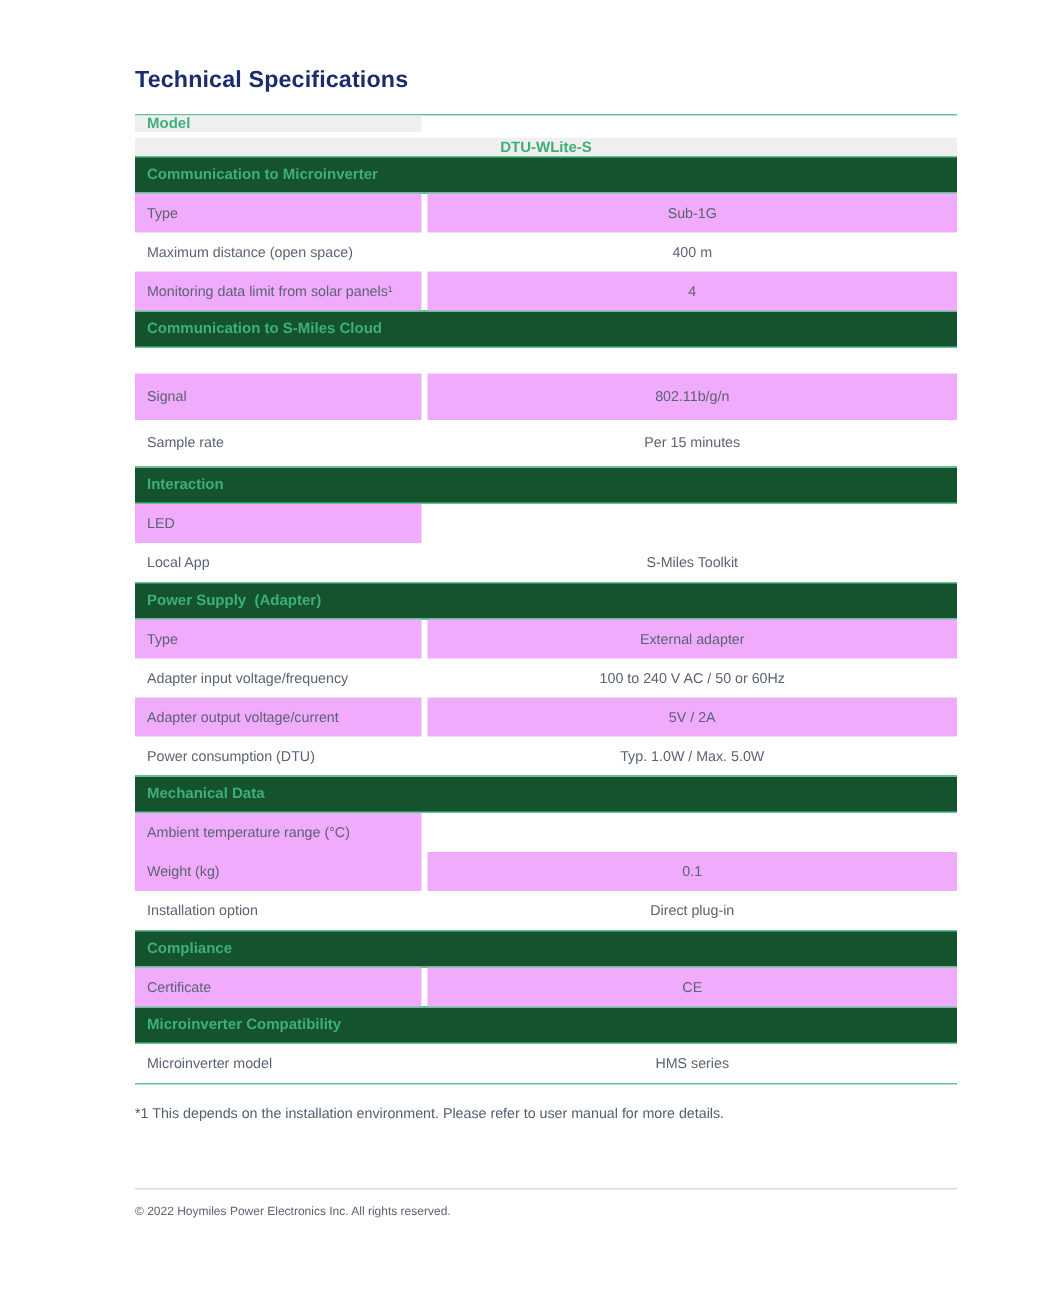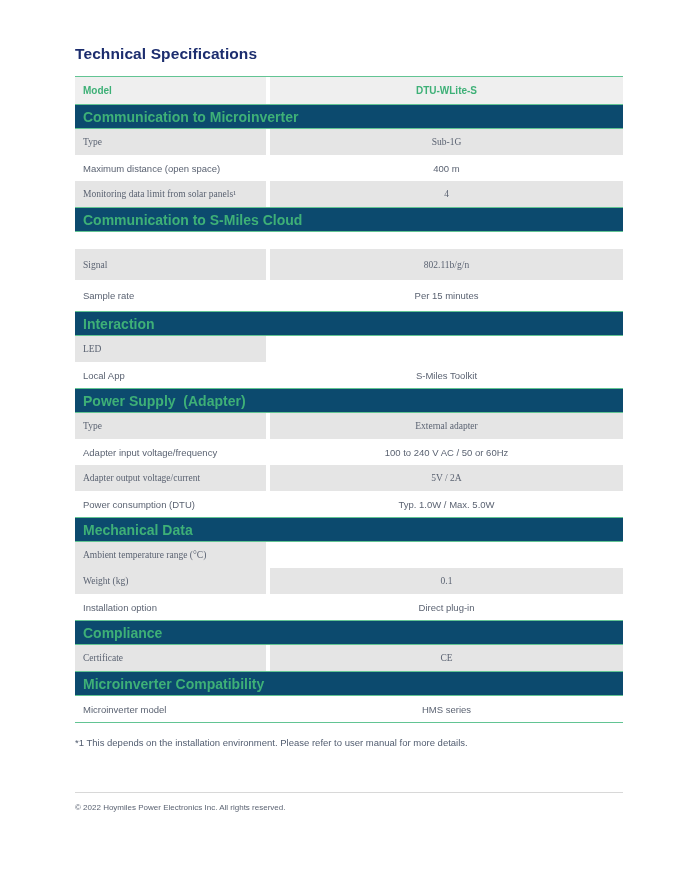--- a/index.html
+++ b/index.html
@@ -10,21 +10,21 @@
   }
   .page {
     position: relative;
     width: 700px;
     height: 869px;
     background: #ffffff;
     overflow: hidden;
   }
   .content {
     position: absolute;
-    left: 75px;
+    left: 90px;
     top: 45px;
     width: 548px;
   }
   .page-title {
     font-size: 15.5px;
     font-weight: bold;
     color: #1c2d6e;
     letter-spacing: 0.1px;
     margin: 0 0 13px 0;
   }
@@ -34,57 +34,58 @@
   }
   .row {
     display: flex;
     gap: 4px;
     min-height: 26px;
     align-items: stretch;
   }
   .row.header-row {
     border-top: 1.5px solid #62c493;
     min-height: 27px;
+    flex-direction: column;
   }
   .cell {
     display: flex;
     align-items: center;
     font-size: 9.5px;
     color: #5b6372;
   }
   .cell.label {
     width: 191px;
     flex: none;
     padding-left: 8px;
     box-sizing: border-box;
   }
   .cell.value {
     flex: 1;
     justify-content: center;
     text-align: center;
   }
-  .row.shaded .cell { background: #e5e5e5; font-family: Liberation Serif, serif; }
+  .row.shaded .cell { background: #f0abfc; }
   .row.header-row .cell {
     background: #efefef;
     color: #3eb077;
     font-weight: bold;
     font-size: 10px;
   }
   .section-row {
     display: flex;
     align-items: center;
     min-height: 23px;
     padding-left: 8px;
     border-top: 1.5px solid #62c493;
     border-bottom: 1.5px solid #62c493;
     color: #3eb077;
     font-weight: bold;
-    font-size: 14px;
+    font-size: 10px;
     white-space: pre-wrap;
-    background: #0c4a6e;
+    background: #14532d;
   }
   .footnote {
     margin-top: 14px;
     font-size: 9.5px;
     color: #525d70;
   }
   .bottom-divider {
     margin-top: 44px;
     border: none;
     border-top: 1px solid #d8d8d8;

